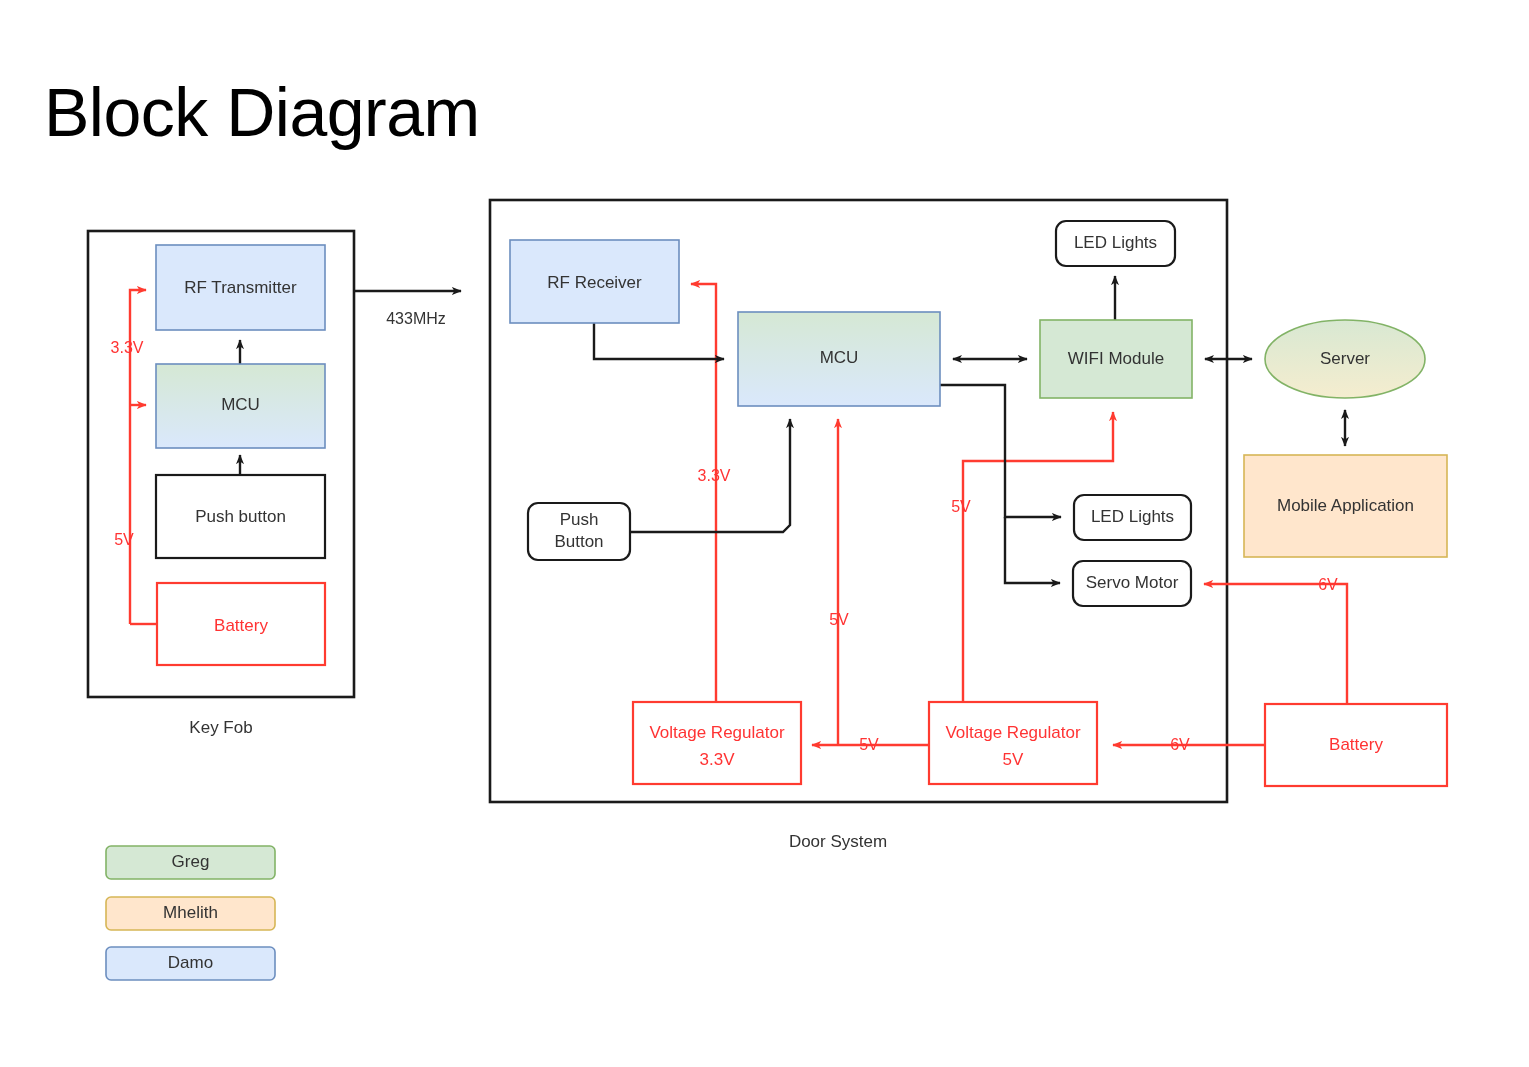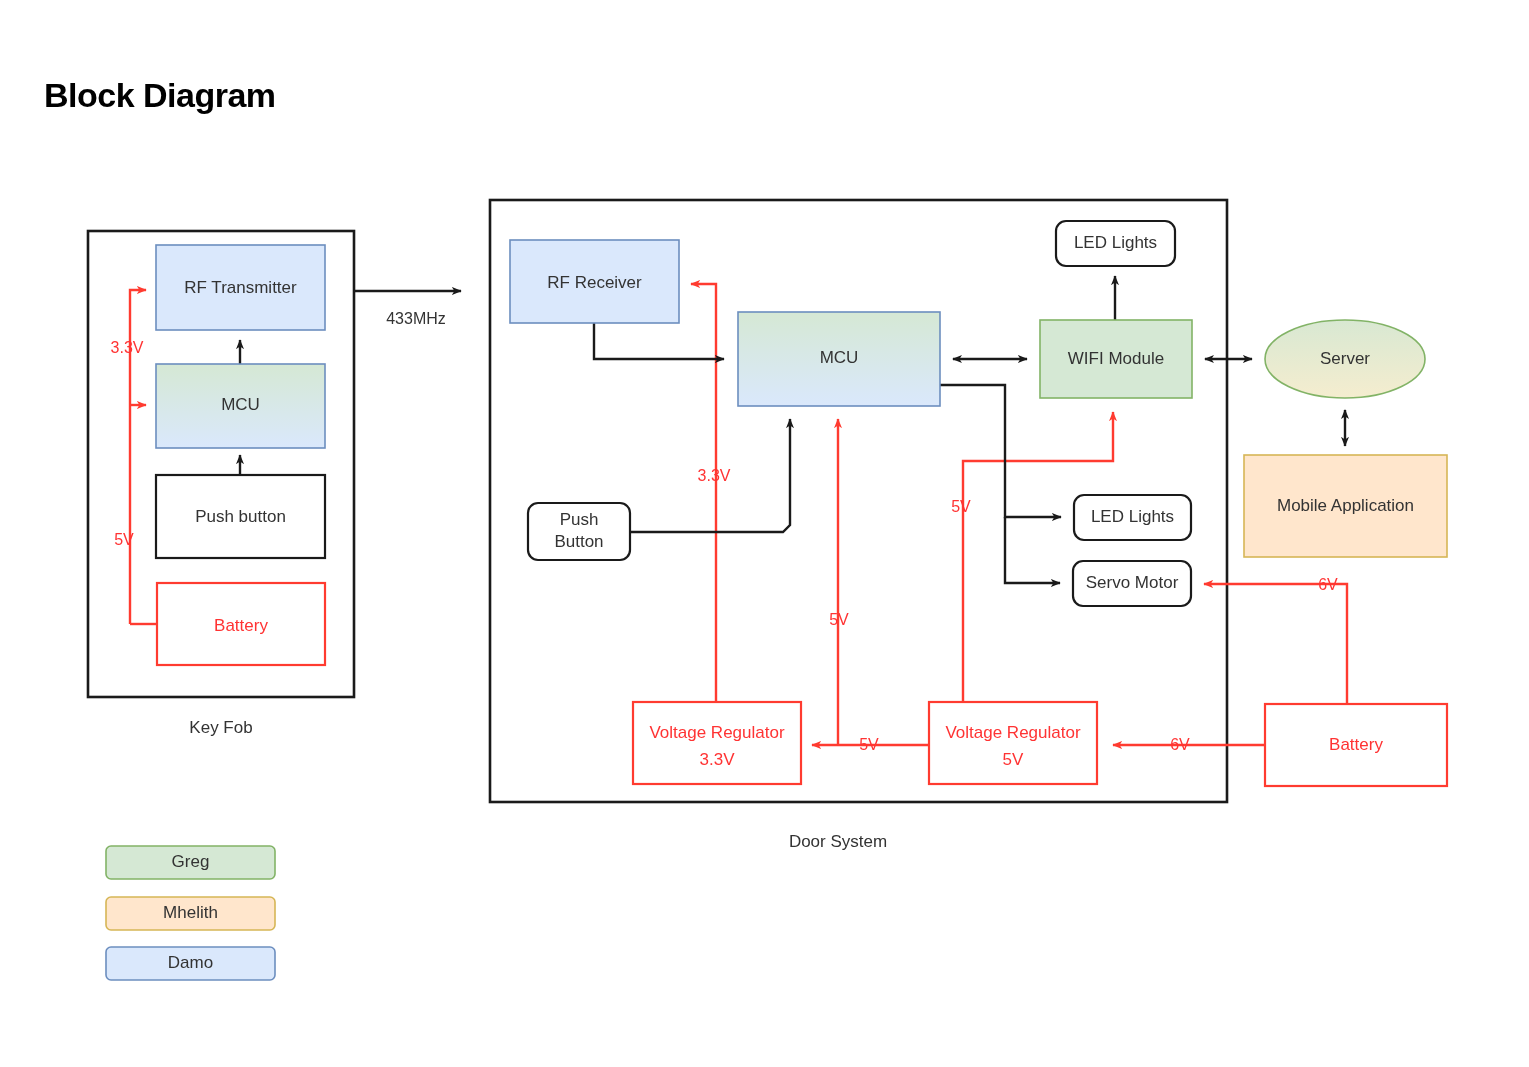--- a/index.html
+++ b/index.html
@@ -11,22 +11,22 @@
     width: 1529px;
     height: 1067px;
     position: relative;
     font-family: "Liberation Sans", sans-serif;
     overflow: hidden;
   }
   #page-title {
     position: absolute;
     left: 44px;
     top: 78px;
-    font-size: 34px;
-    font-weight: bold;
+    font-size: 68px;
+    font-weight: normal;
     color: #000000;
     letter-spacing: -0.5px;
     line-height: 1;
   }
   svg.diagram {
     position: absolute;
     left: 0;
     top: 0;
     width: 1529px;
     height: 1067px;

